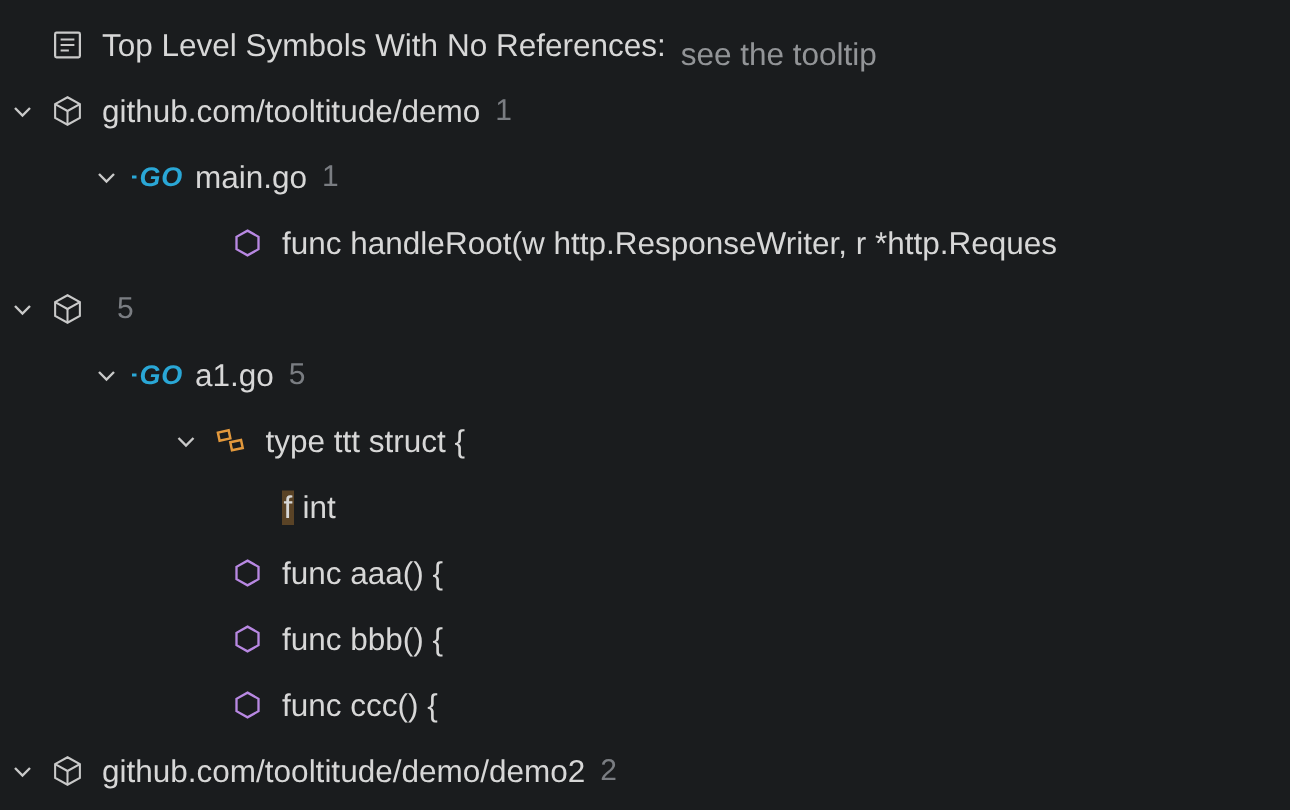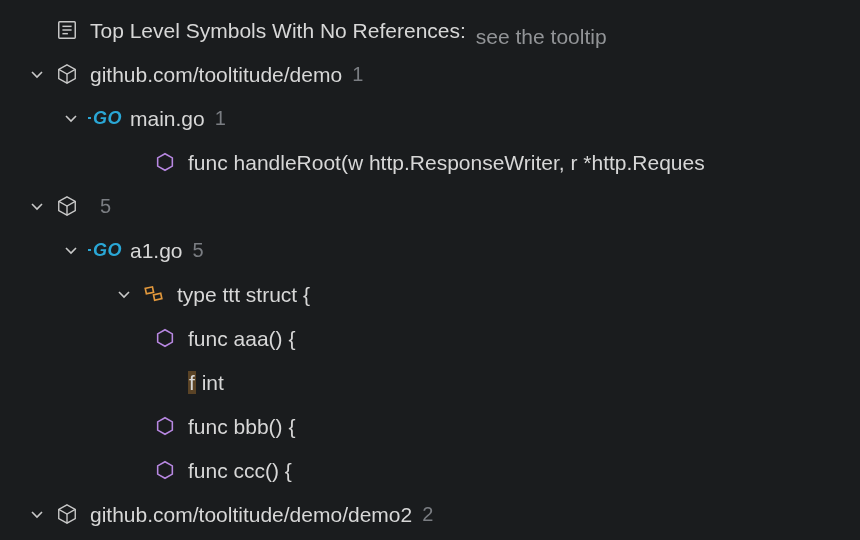--- a/index.html
+++ b/index.html
@@ -67,21 +67,21 @@
   .go-badge span {
     font-size: 18px;
     font-weight: 800;
     color: #2aa7d6;
     letter-spacing: 0.5px;
     font-style: italic;
   }
   .go-dash {
     width: 7px; height: 2px; background:#2aa7d6; margin-right:2px;
   }
-  .indent-0 { padding-left: 26px; }
+  .indent-0 { padding-left: 4px; }
   .indent-1 { padding-left: 60px; }
   .indent-2 { padding-left: 113px; }
   .indent-3 { padding-left: 152px; }
   .indent-3b { padding-left: 188px; }
   .hl {
     background: #5a4326;
     padding: 0 1px;
   }
   .no-chev-space { width:28px; flex-shrink:0; }
 </style>
@@ -182,31 +182,31 @@
     </span>
     <span class="icon">
       <svg viewBox="0 0 24 24" fill="none" stroke="#e2983c" stroke-width="1.8">
         <rect x="3" y="5" width="8" height="6" transform="rotate(-12 7 8)"></rect>
         <rect x="12" y="12" width="8" height="6" transform="rotate(-12 16 15)"></rect>
       </svg>
     </span>
     <span class="label">type ttt struct {</span>
   </div>
 
-  <div class="row indent-3">
-    <span class="icon">
-      <svg viewBox="0 0 24 24" fill="none" stroke="#b888e2" stroke-width="1.7">
-        <path d="M12 3 L20 7.5 L20 16.5 L12 21 L4 16.5 L4 7.5 Z"></path>
-      </svg>
-    </span>
-    <span class="label">func aaa() {</span>
-  </div>
-
   <div class="row indent-3b">
     <span class="label"><span class="hl">f</span><span> int</span></span>
+  </div>
+
+  <div class="row indent-3">
+    <span class="icon">
+      <svg viewBox="0 0 24 24" fill="none" stroke="#b888e2" stroke-width="1.7">
+        <path d="M12 3 L20 7.5 L20 16.5 L12 21 L4 16.5 L4 7.5 Z"></path>
+      </svg>
+    </span>
+    <span class="label">func aaa() {</span>
   </div>
 
   <div class="row indent-3">
     <span class="icon">
       <svg viewBox="0 0 24 24" fill="none" stroke="#b888e2" stroke-width="1.7">
         <path d="M12 3 L20 7.5 L20 16.5 L12 21 L4 16.5 L4 7.5 Z"></path>
       </svg>
     </span>
     <span class="label">func bbb() {</span>
   </div>

